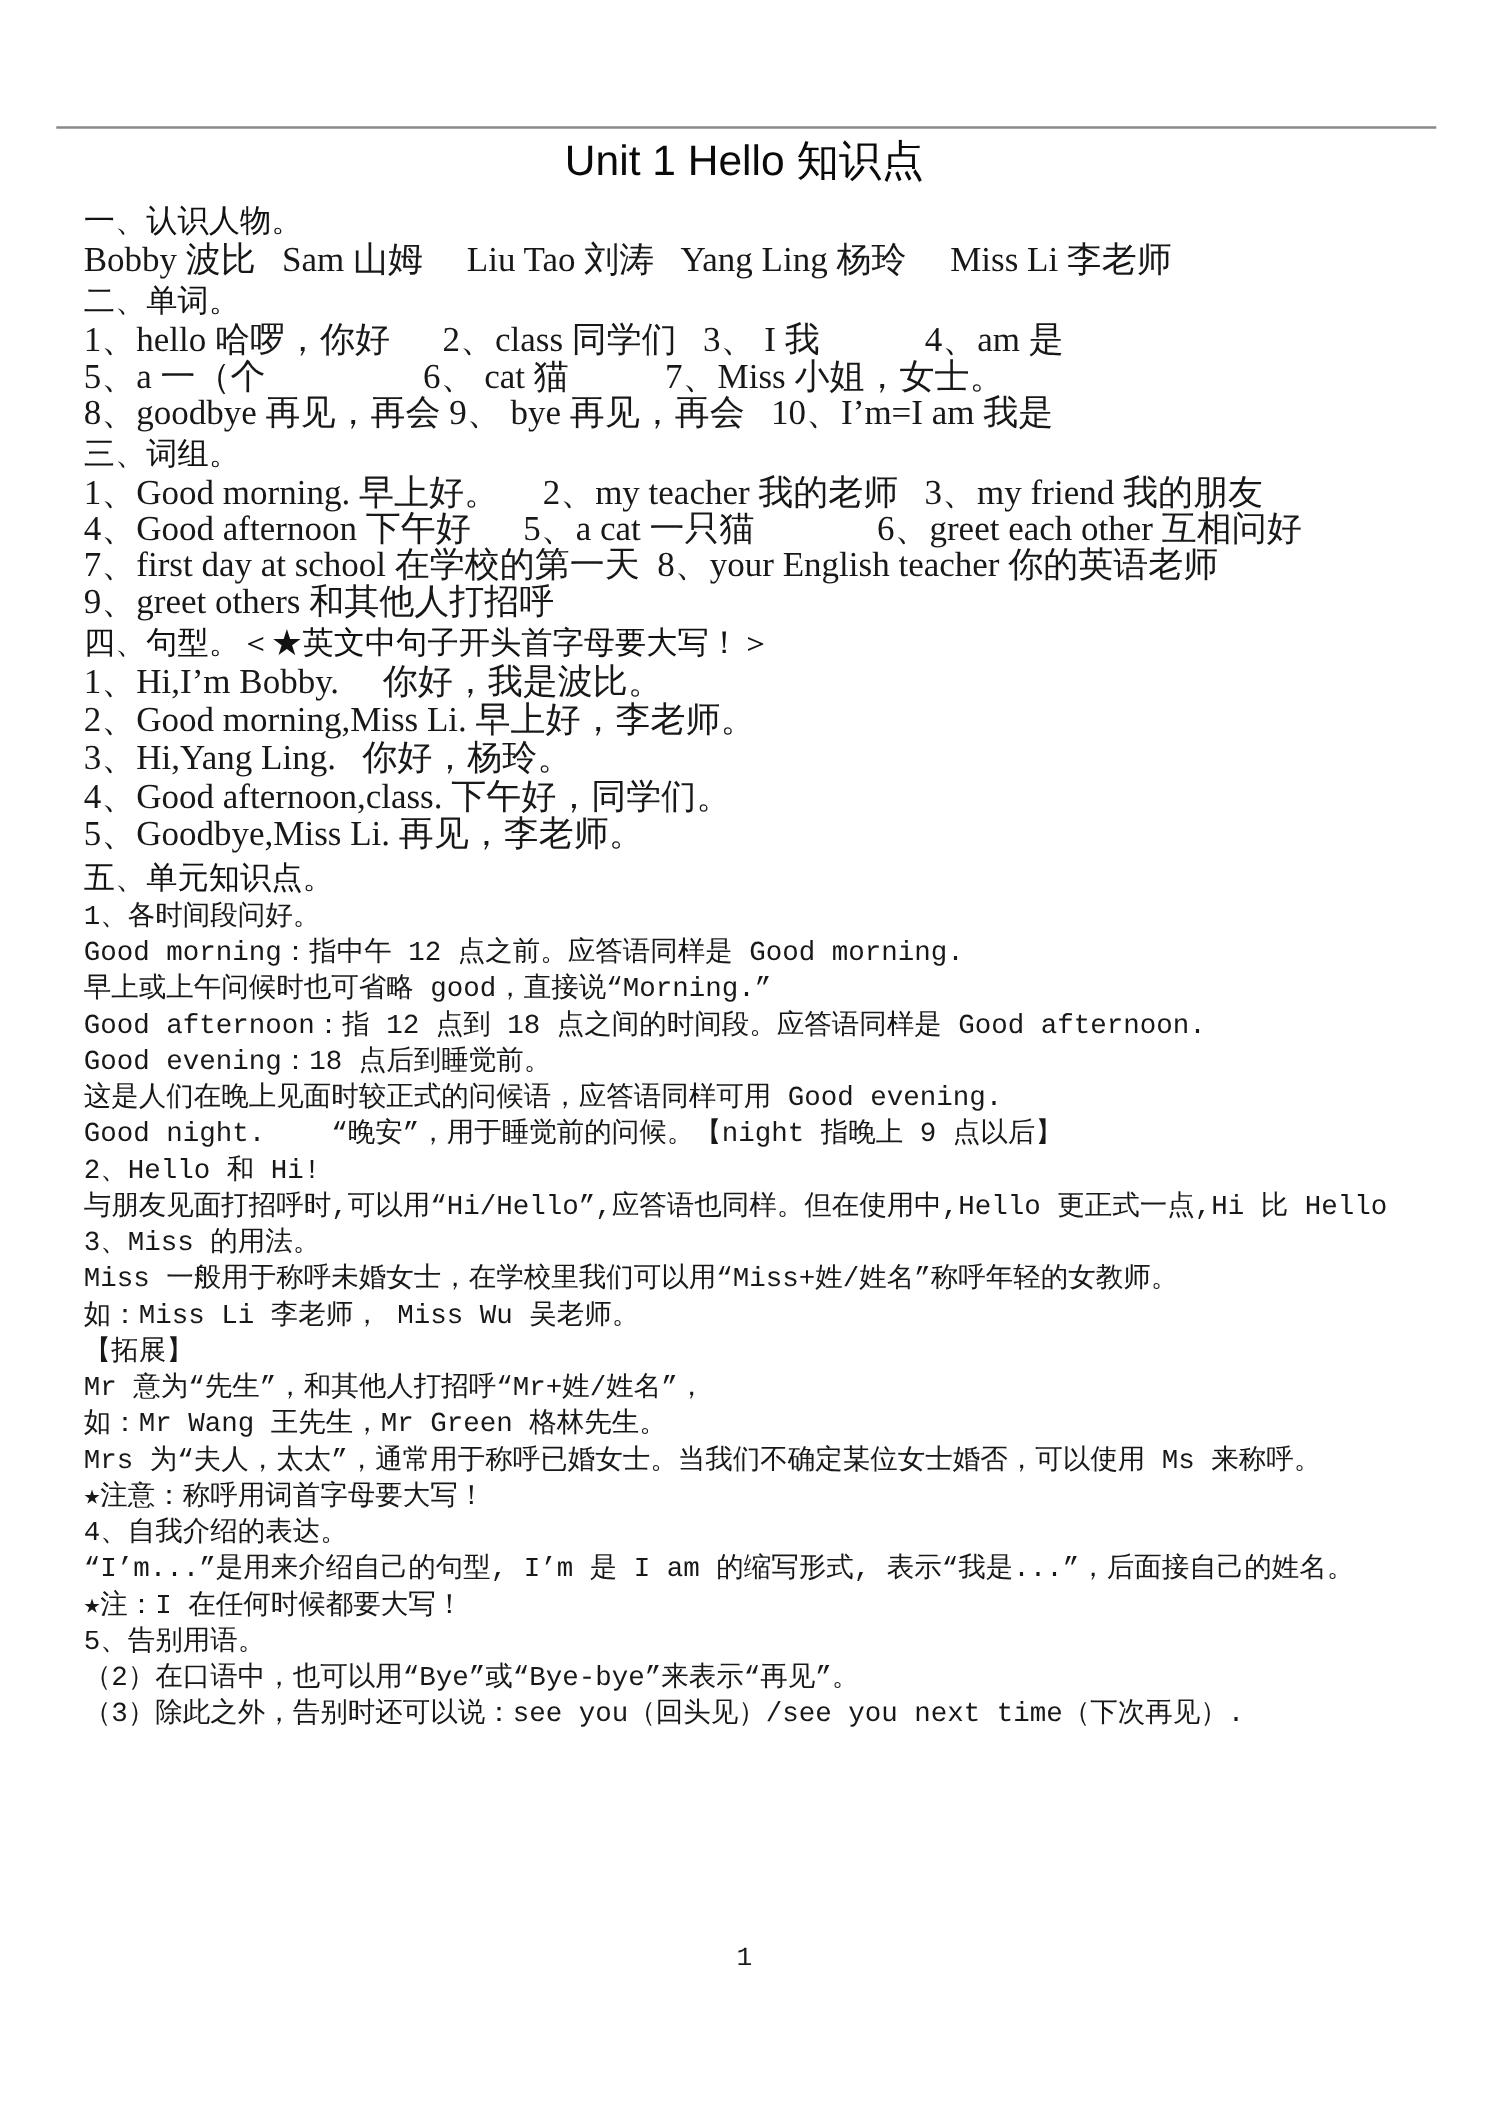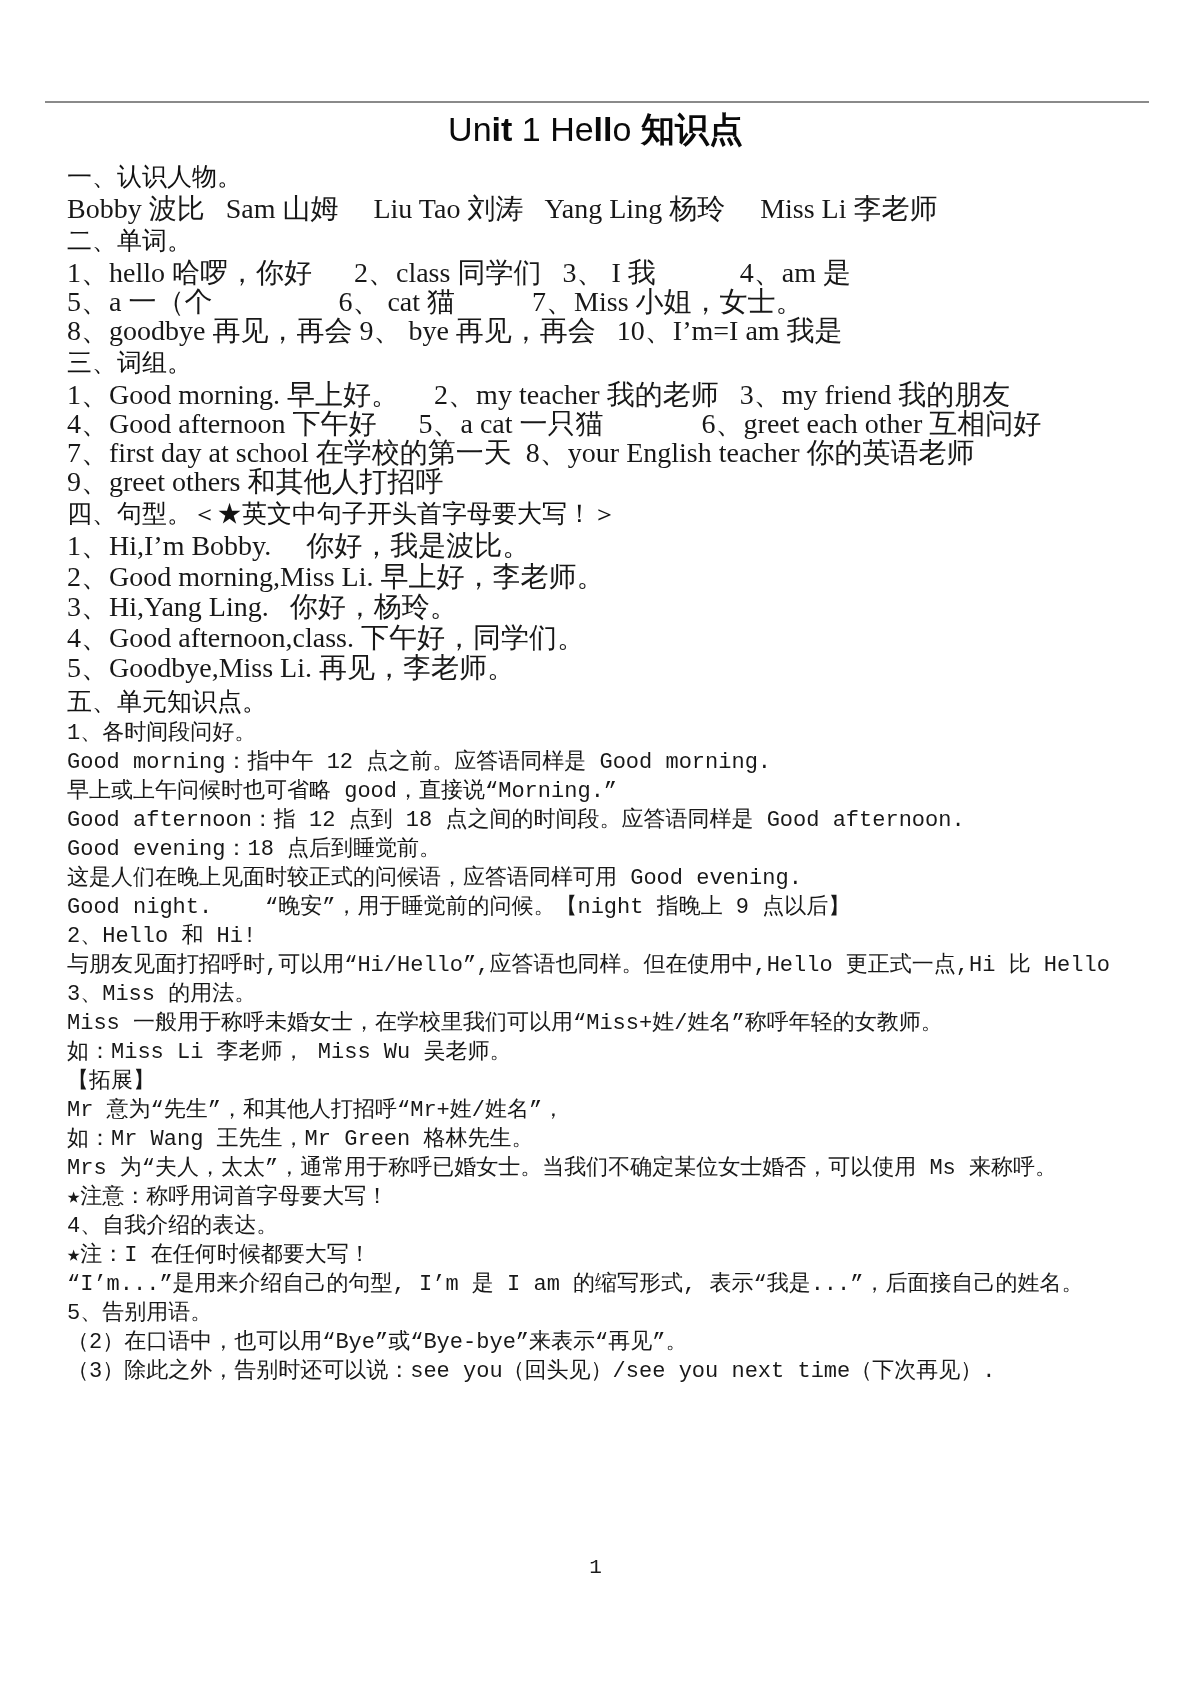--- a/index.html
+++ b/index.html
@@ -16,21 +16,21 @@
     border-top:2px solid #8a8a8a;height:0;
   }
   .doc-title{
     position:absolute;top:107px;left:0;right:0;
     text-align:center;
     font-size:34px;line-height:44px;
     white-space:pre;
     font-family:"Liberation Sans",sans-serif;
     color:#0a0a0a;
   }
-  .doc-title .b{font-weight:bold;}
+  .doc-title .b{font-weight:normal;}
   .content{
     position:absolute;left:67px;top:159px;width:1100px;
   }
   .hd{
     font-family:"DejaVu Serif",serif;
     font-size:25px;line-height:35px;height:35px;
     white-space:pre;color:#121212;
   }
   .ln{
     font-size:28px;line-height:29px;height:29px;
@@ -101,22 +101,22 @@
       <div class="ln">与朋友见面打招呼时,可以用“Hi/Hello”,应答语也同样。但在使用中,Hello 更正式一点,Hi 比 Hello</div>
       <div class="ln">3、Miss 的用法。</div>
       <div class="ln">Miss 一般用于称呼未婚女士，在学校里我们可以用“Miss+姓/姓名”称呼年轻的女教师。</div>
       <div class="ln">如：Miss Li 李老师， Miss Wu 吴老师。</div>
       <div class="ln">【拓展】</div>
       <div class="ln">Mr 意为“先生”，和其他人打招呼“Mr+姓/姓名”，</div>
       <div class="ln">如：Mr Wang 王先生，Mr Green 格林先生。</div>
       <div class="ln">Mrs 为“夫人，太太”，通常用于称呼已婚女士。当我们不确定某位女士婚否，可以使用 Ms 来称呼。</div>
       <div class="ln">★注意：称呼用词首字母要大写！</div>
       <div class="ln">4、自我介绍的表达。</div>
+      <div class="ln">“I’m...”是用来介绍自己的句型, I’m 是 I am 的缩写形式, 表示“我是...”，后面接自己的姓名。</div>
       <div class="ln">★注：I 在任何时候都要大写！</div>
-      <div class="ln">“I’m...”是用来介绍自己的句型, I’m 是 I am 的缩写形式, 表示“我是...”，后面接自己的姓名。</div>
       <div class="ln">5、告别用语。</div>
       <div class="ln">（2）在口语中，也可以用“Bye”或“Bye-bye”来表示“再见”。</div>
       <div class="ln">（3）除此之外，告别时还可以说：see you（回头见）/see you next time（下次再见）.</div>
     </div>
 
   </div>
 
   <div class="page-num">1</div>
 
 </div>

